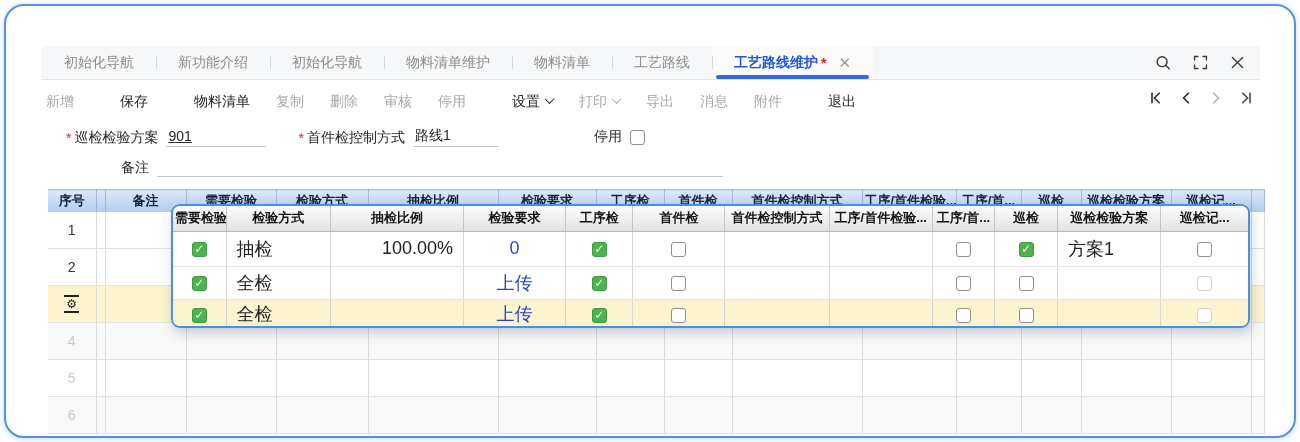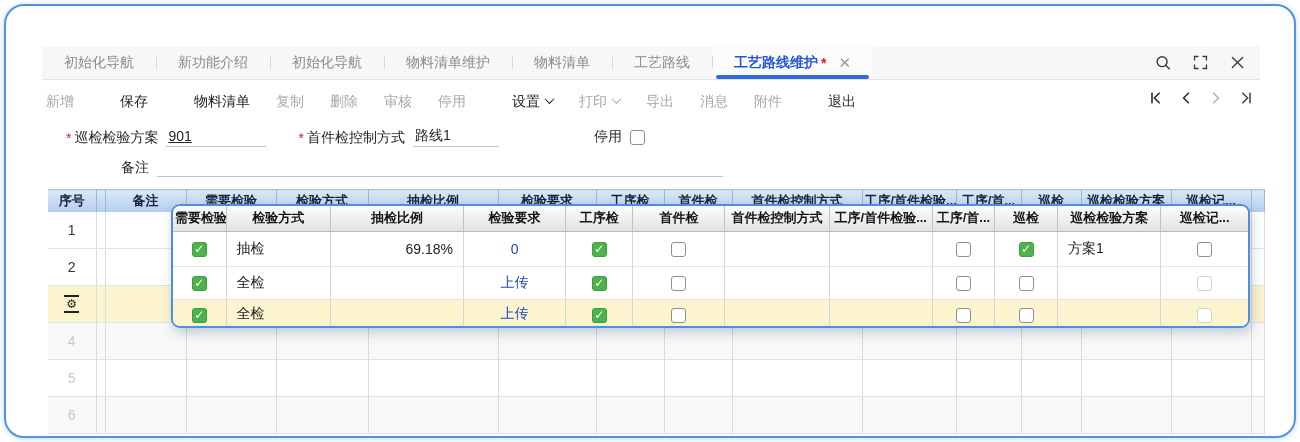--- a/index.html
+++ b/index.html
@@ -67,21 +67,21 @@
 
   
   .panel { position:absolute; left:165px; top:198px; width:1079px; height:124px;
            border:2px solid #4a90e2; border-radius:9px; background:#fff; overflow:hidden;
            box-shadow:2px 5px 12px rgba(40,70,110,.25); }
   .panel table { width:100%; }
   .panel th { height:25px; background:linear-gradient(#fcfcfc,#e2e2e2); border-right:1px solid #c3c3c3;
               border-bottom:1px solid #b9b9b9; font-size:13px; color:#141414; font-weight:bold;
               text-align:center; overflow:hidden; white-space:nowrap; padding:0 2px; }
   .panel th:last-child, .panel td:last-child { border-right:none; }
-  .panel td { border-right:1px solid #d6d6d6; border-bottom:1px solid #e4e4e4; font-size:14px; color:#222;
+  .panel td { border-right:1px solid #d6d6d6; border-bottom:1px solid #e4e4e4; font-size:18px; color:#222;
               overflow:hidden; white-space:nowrap; background:#fff; }
   .panel tr.hl td { background:#fcf4cf; border-bottom:none; }
   .panel td.c { text-align:center; }
   .panel td.l { text-align:left; padding-left:10px; }
   .panel td.r { text-align:right; padding-right:10px; }
   .panel .link { color:#2643c8; }
 </style>
 </head>
 <body>
 
@@ -402,21 +402,21 @@
         <th>首件检控制方式</th>
         <th>工序/首件检验...</th>
         <th>工序/首...</th>
         <th>巡检</th>
         <th>巡检检验方案</th>
         <th>巡检记...</th>
       </tr>
       <tr style="height:35px;">
         <td class="c"><span class="cb on"></span></td>
         <td class="l">抽检</td>
-        <td class="r">69.18%</td>
+        <td class="r">100.00%</td>
         <td class="c"><span class="link">0</span></td>
         <td class="c"><span class="cb on"></span></td>
         <td class="c"><span class="cb"></span></td>
         <td class="l"></td>
         <td class="l"></td>
         <td class="c"><span class="cb"></span></td>
         <td class="c"><span class="cb on"></span></td>
         <td class="l">方案1</td>
         <td class="c"><span class="cb"></span></td>
       </tr>

